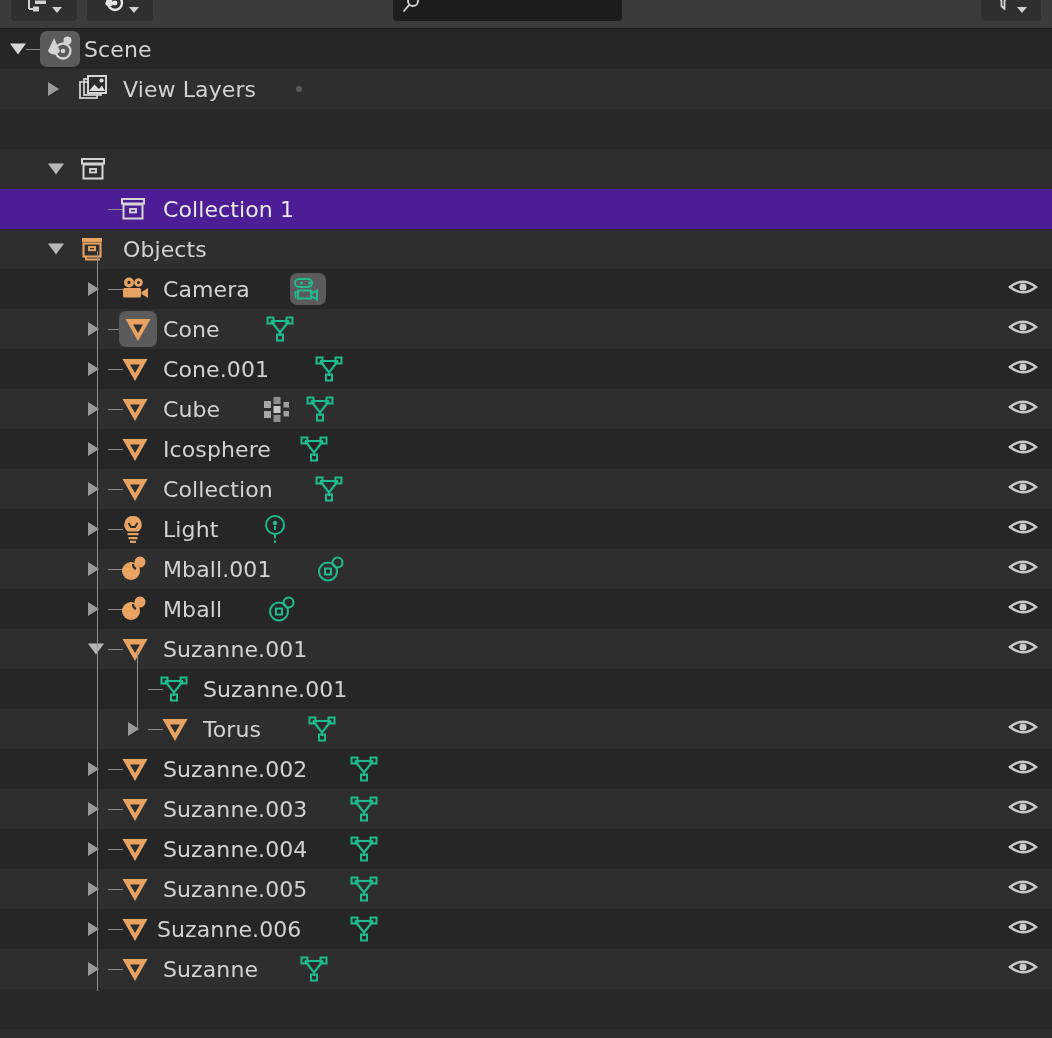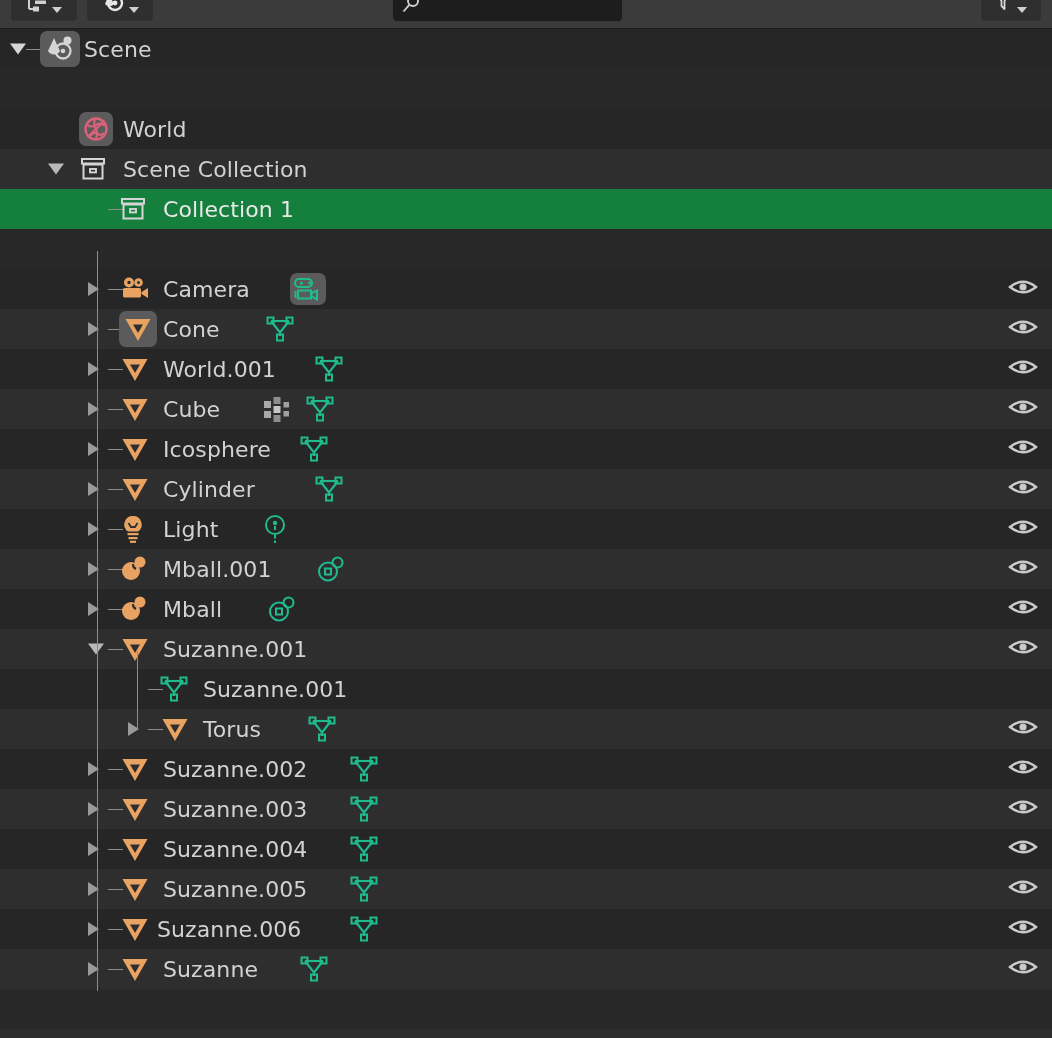--- a/index.html
+++ b/index.html
@@ -42,21 +42,21 @@
   
   #tree {
     position: absolute; left: 0; top: 29px; width: 1052px; height: 898px;
   }
   .row {
     position: absolute; left: 0; width: 1052px; height: 40px;
     display: block;
   }
   .row.odd  { background: #262626; }
   .row.even { background: #2e2e2e; }
-  .row.selected { background: #15803d; }
+  .row.selected { background: #4c1d95; }
 
   .label {
     position: absolute; top: 50%; transform: translateY(-50%);
     color: #d2d2d2; font-size: 22px; white-space: nowrap;
     letter-spacing: .1px;
   }
   .row.selected .label { color: #e8e8e8; }
 
   
   .tri {
@@ -139,47 +139,58 @@
       <div class="hline" style="left:26px;width:22px;"></div>
       <div class="tri open bright" style="left:10px;"></div>
       <span class="ico hl" style="left:40px;"><svg width="34" height="30" viewBox="0 0 34 30">
       <path d="M11 4 L17 17 A7 7 0 0 1 5 17 Z" fill="#d5d5d5"></path>
       <circle cx="20" cy="17" r="7.5" fill="none" stroke="#d5d5d5" stroke-width="2.3"></circle>
       <circle cx="20" cy="17" r="2.3" fill="#d5d5d5"></circle>
       <circle cx="24.5" cy="6.5" r="4" fill="#d5d5d5"></circle>
         </svg></span>
       <span class="label" style="left:84px;">Scene</span>
     </div>
-    <div class="row odd" style="top: 80px;">
-      <span class="ico hl" style="left:79px;"><svg width="28" height="28" viewBox="0 0 28 28">
-      <circle cx="14" cy="14" r="10.5" fill="none" stroke="#d9617a" stroke-width="2.4"></circle>
-      <path d="M5 10 q5 3 9 0 q4 -3 9 1" fill="none" stroke="#d9617a" stroke-width="2.2"></path>
-      <path d="M8 21 q4 -5 8 -2 q3 2 6 -1" fill="none" stroke="#d9617a" stroke-width="2.2"></path>
-      <path d="M13 4 q-2 6 1 10 q2 4 0 10" fill="none" stroke="#d9617a" stroke-width="2.2"></path>
-      <path d="M22.5 5.5 L5.5 22.5" stroke="#d9617a" stroke-width="2.4"></path>
-        </svg></span>
-      <span class="label" style="left:123px;">World</span>
+    <div class="row even" style="top: 40px;">
+      <div class="tri closed" style="left:48px;"></div>
+      <span class="ico" style="left:79px;"><svg width="30" height="30" viewBox="0 0 30 30">
+      <rect x="1" y="8" width="17" height="16" fill="none" stroke="#cfcfcf" stroke-width="1.8"></rect>
+      <rect x="5" y="5" width="17" height="16" fill="none" stroke="#cfcfcf" stroke-width="1.8"></rect>
+      <rect x="9" y="2" width="18" height="17" fill="#2b2b2b" stroke="#dedede" stroke-width="1.9"></rect>
+      <path d="M10 17 l5.5 -6.5 L20 15 l3 -3.5 L26 17 Z" fill="#dedede"></path>
+      <circle cx="22.5" cy="6.5" r="2.1" fill="#dedede"></circle>
+        </svg></span>
+      <span class="label" style="left:123px;">View Layers</span>
+      <span class="ico hl" style="left:296px;"></span>
     </div>
     <div class="row even" style="top: 120px;">
       <div class="tri open" style="left:48px;"></div>
       <span class="ico" style="left:79px;"><svg width="28" height="28" viewBox="0 0 28 28">
       <rect x="3" y="4" width="22" height="4.5" fill="none" stroke="#d5d5d5" stroke-width="2"></rect>
       <rect x="4.5" y="9.5" width="19" height="14" fill="none" stroke="#d5d5d5" stroke-width="2"></rect>
       <rect x="11" y="14" width="6" height="3.4" fill="none" stroke="#d5d5d5" stroke-width="1.9"></rect>
         </svg></span>
-      <span class="label" style="left:123px;">Scene Collection</span>
     </div>
     <div class="row selected" style="top: 160px;">
       <div class="hline" style="left:108px;width:15px;"></div>
       <span class="ico" style="left:119px;"><svg width="28" height="28" viewBox="0 0 28 28">
       <rect x="3" y="4" width="22" height="4.5" fill="none" stroke="#d5d5d5" stroke-width="2"></rect>
       <rect x="4.5" y="9.5" width="19" height="14" fill="none" stroke="#d5d5d5" stroke-width="2"></rect>
       <rect x="11" y="14" width="6" height="3.4" fill="none" stroke="#d5d5d5" stroke-width="1.9"></rect>
         </svg></span>
       <span class="label" style="left:163px;">Collection 1</span>
+    </div>
+    <div class="row even" style="top: 200px;">
+      <div class="tri open" style="left:48px;"></div>
+      <span class="ico" style="left:79px;"><svg width="28" height="28" viewBox="0 0 28 28">
+      <rect x="3" y="3" width="20" height="4" fill="#e8a362"></rect>
+      <rect x="4.5" y="8.5" width="17" height="13" fill="none" stroke="#e8a362" stroke-width="2.1"></rect>
+      <rect x="10" y="12" width="6" height="3.2" fill="none" stroke="#e8a362" stroke-width="1.9"></rect>
+      <path d="M7 21.5 v3 h14" fill="none" stroke="#e8a362" stroke-width="2"></path>
+        </svg></span>
+      <span class="label" style="left:123px;">Objects</span>
     </div>
     <div class="row odd" style="top: 240px;">
       <div class="hline" style="left:108px;width:15px;"></div>
       <div class="tri closed" style="left:88px;"></div>
       <span class="ico" style="left:119px;"><svg width="32" height="28" viewBox="0 0 32 28">
       <circle cx="10" cy="7.5" r="5" fill="#e8a362"></circle>
           <circle cx="10" cy="7.5" r="1.7" fill="#2b2b2b"></circle>
       <circle cx="19.5" cy="7.5" r="4.3" fill="#e8a362"></circle>
           <circle cx="19.5" cy="7.5" r="1.5" fill="#2b2b2b"></circle>
       <rect x="4" y="13" width="18" height="9.5" rx="1.6" fill="#e8a362"></rect>
@@ -220,21 +231,21 @@
       <circle cx="15" cy="11" r="3.6" fill="#cacaca"></circle>
         </svg></span>
     </div>
     <div class="row odd" style="top: 320px;">
       <div class="hline" style="left:108px;width:15px;"></div>
       <div class="tri closed" style="left:88px;"></div>
       <span class="ico" style="left:119px;"><svg width="32" height="30" viewBox="0 0 32 30">
       <path d="M3.5 5 h25 L16 27 Z" fill="#e8a362"></path>
       <path d="M11 10.5 h10 L16 19 Z" fill="#2e2e2e"></path>
         </svg></span>
-      <span class="label" style="left:163px;">World.001</span>
+      <span class="label" style="left:163px;">Cone.001</span>
       <span class="ico" style="left:314px;"><svg width="30" height="28" viewBox="0 0 30 28">
       <path d="M6 6 L15 17.5 L24 6" fill="none" stroke="#1fbb8c" stroke-width="2.1"></path>
       <path d="M6 6 L24 6" stroke="#1fbb8c" stroke-width="2.1"></path>
       <path d="M15 17.5 v3.5" stroke="#1fbb8c" stroke-width="2.1"></path>
       <rect x="2.5" y="2.5" width="6" height="6" fill="none" stroke="#1fbb8c" stroke-width="2"></rect>
       <rect x="21.5" y="2.5" width="6" height="6" fill="none" stroke="#1fbb8c" stroke-width="2"></rect>
       <rect x="12" y="19.5" width="6" height="6" fill="none" stroke="#1fbb8c" stroke-width="2"></rect>
         </svg></span>
       <span class="eye"><svg width="30" height="22" viewBox="0 0 30 22">
       <path d="M2 11 Q15 0.5 28 11 Q15 21.5 2 11 Z" fill="none" stroke="#cacaca" stroke-width="2.4"></path>
@@ -292,21 +303,21 @@
       <circle cx="15" cy="11" r="3.6" fill="#cacaca"></circle>
         </svg></span>
     </div>
     <div class="row even" style="top: 440px;">
       <div class="hline" style="left:108px;width:15px;"></div>
       <div class="tri closed" style="left:88px;"></div>
       <span class="ico" style="left:119px;"><svg width="32" height="30" viewBox="0 0 32 30">
       <path d="M3.5 5 h25 L16 27 Z" fill="#e8a362"></path>
       <path d="M11 10.5 h10 L16 19 Z" fill="#2e2e2e"></path>
         </svg></span>
-      <span class="label" style="left:163px;">Cylinder</span>
+      <span class="label" style="left:163px;">Collection</span>
       <span class="ico" style="left:314px;"><svg width="30" height="28" viewBox="0 0 30 28">
       <path d="M6 6 L15 17.5 L24 6" fill="none" stroke="#1fbb8c" stroke-width="2.1"></path>
       <path d="M6 6 L24 6" stroke="#1fbb8c" stroke-width="2.1"></path>
       <path d="M15 17.5 v3.5" stroke="#1fbb8c" stroke-width="2.1"></path>
       <rect x="2.5" y="2.5" width="6" height="6" fill="none" stroke="#1fbb8c" stroke-width="2"></rect>
       <rect x="21.5" y="2.5" width="6" height="6" fill="none" stroke="#1fbb8c" stroke-width="2"></rect>
       <rect x="12" y="19.5" width="6" height="6" fill="none" stroke="#1fbb8c" stroke-width="2"></rect>
         </svg></span>
       <span class="eye"><svg width="30" height="22" viewBox="0 0 30 22">
       <path d="M2 11 Q15 0.5 28 11 Q15 21.5 2 11 Z" fill="none" stroke="#cacaca" stroke-width="2.4"></path>

